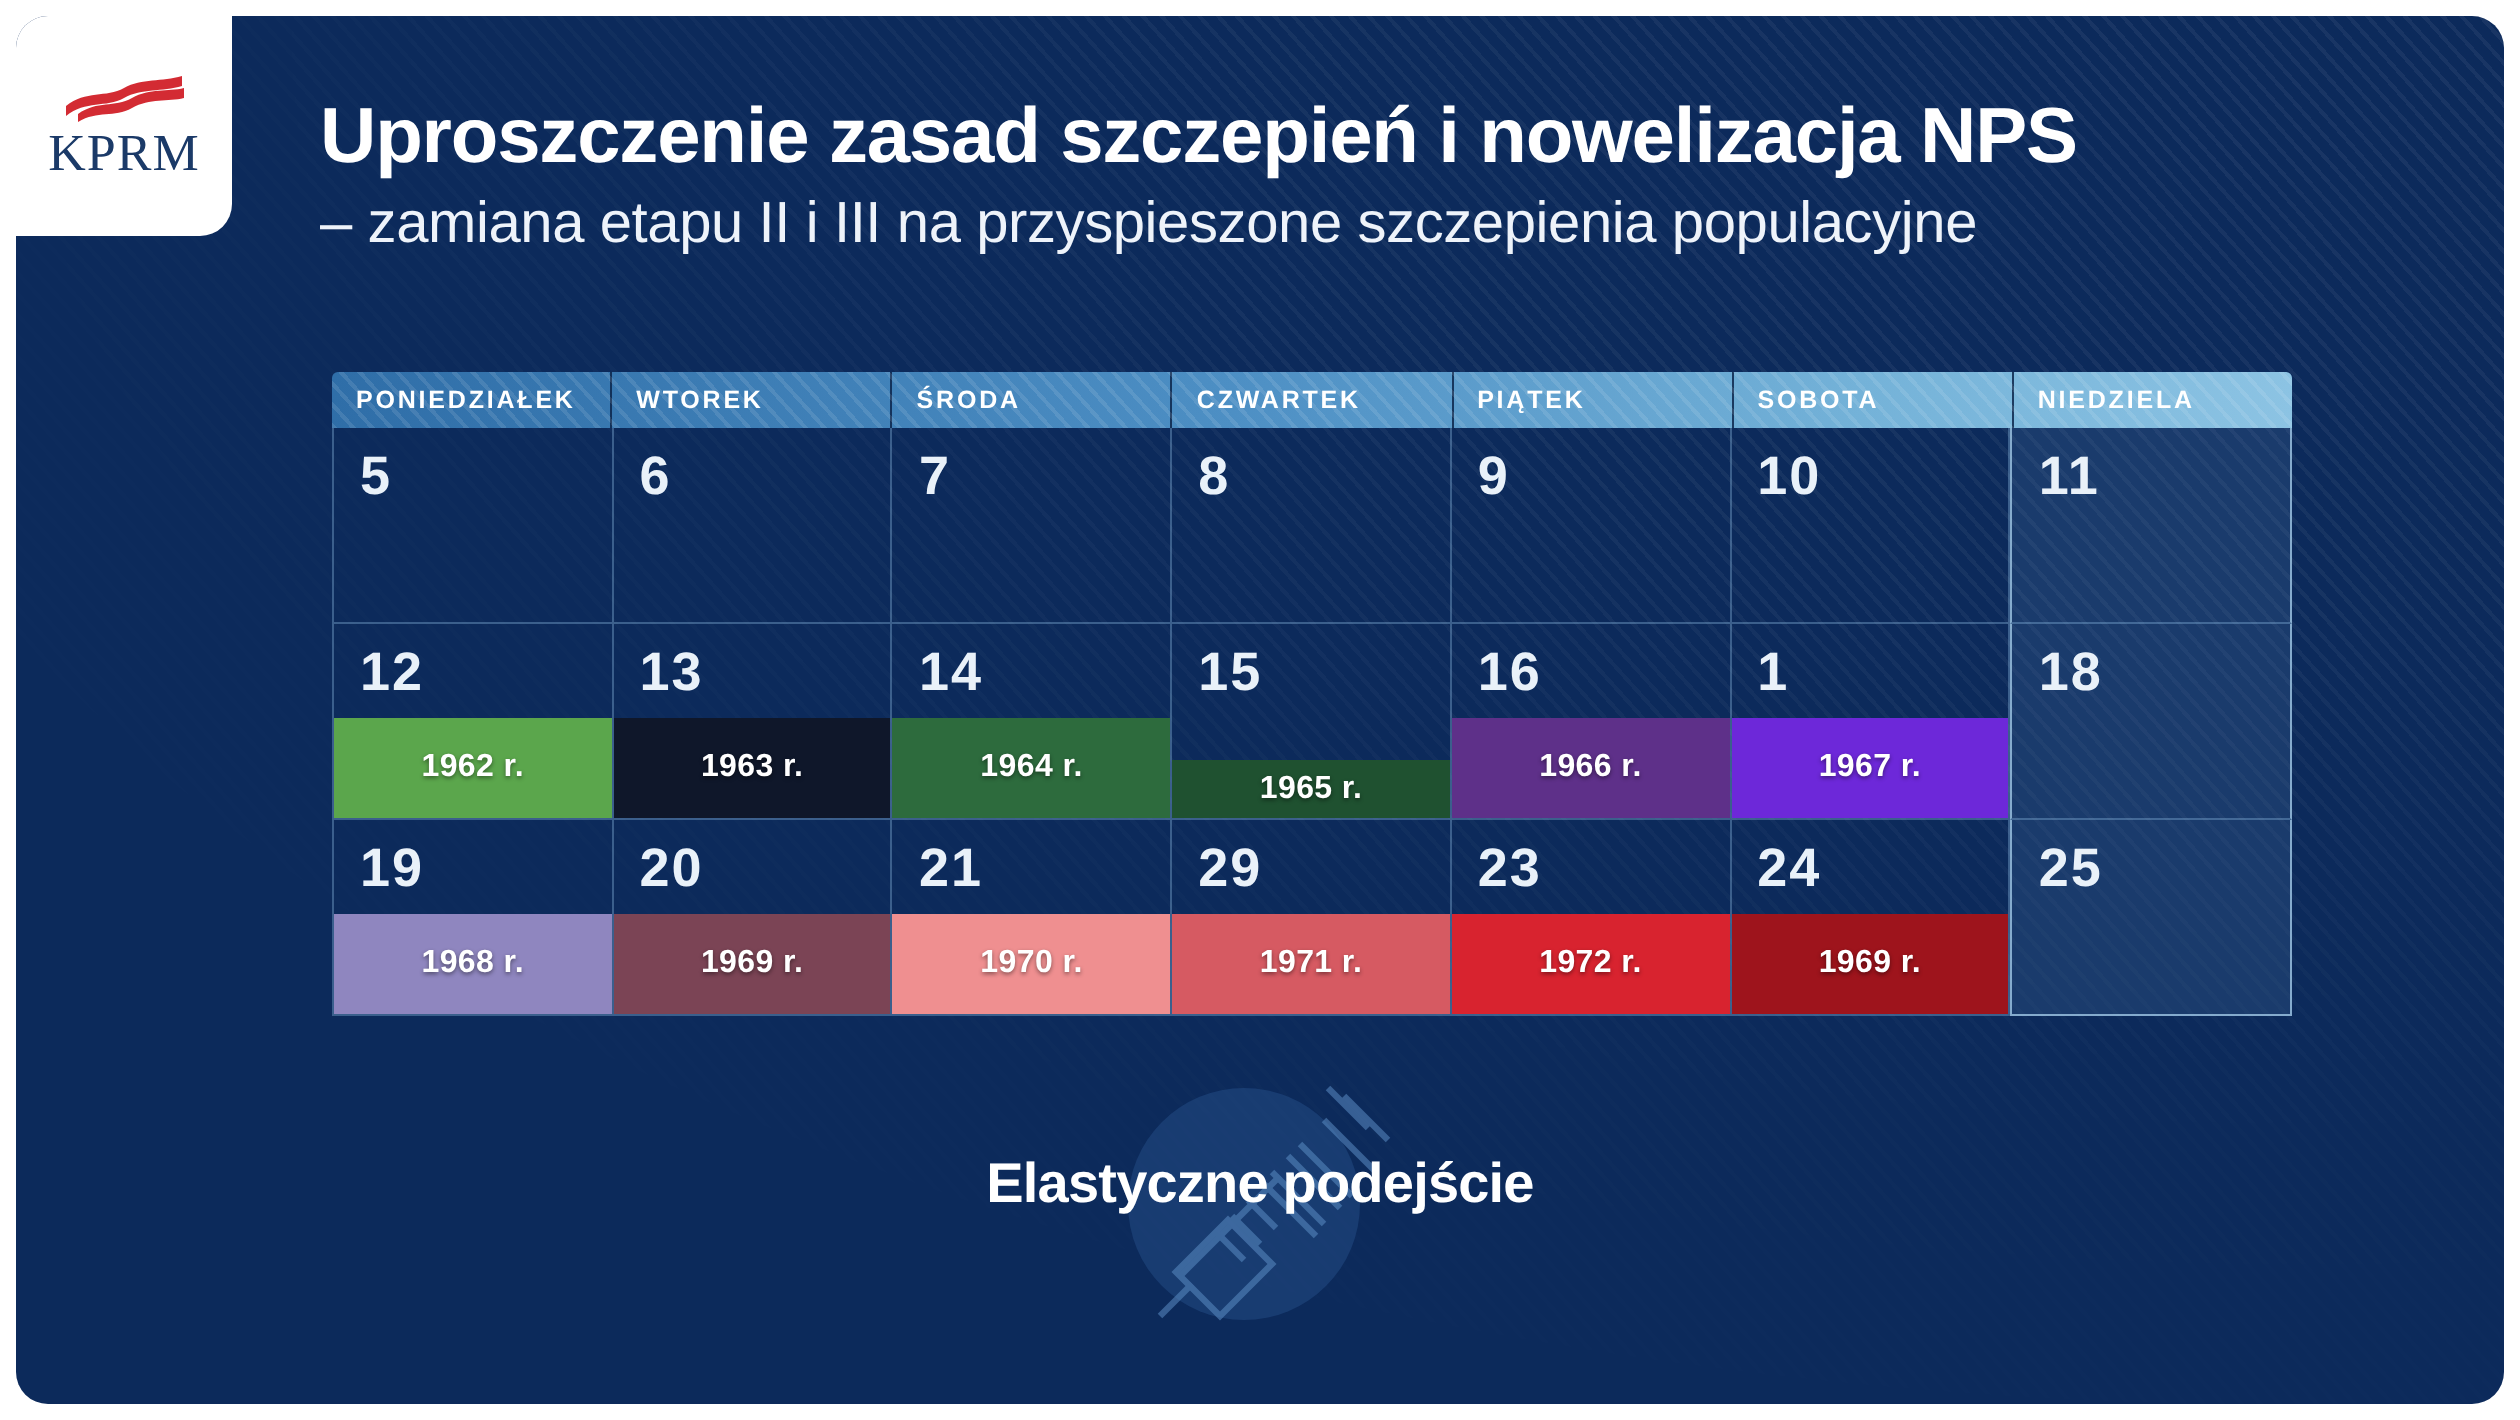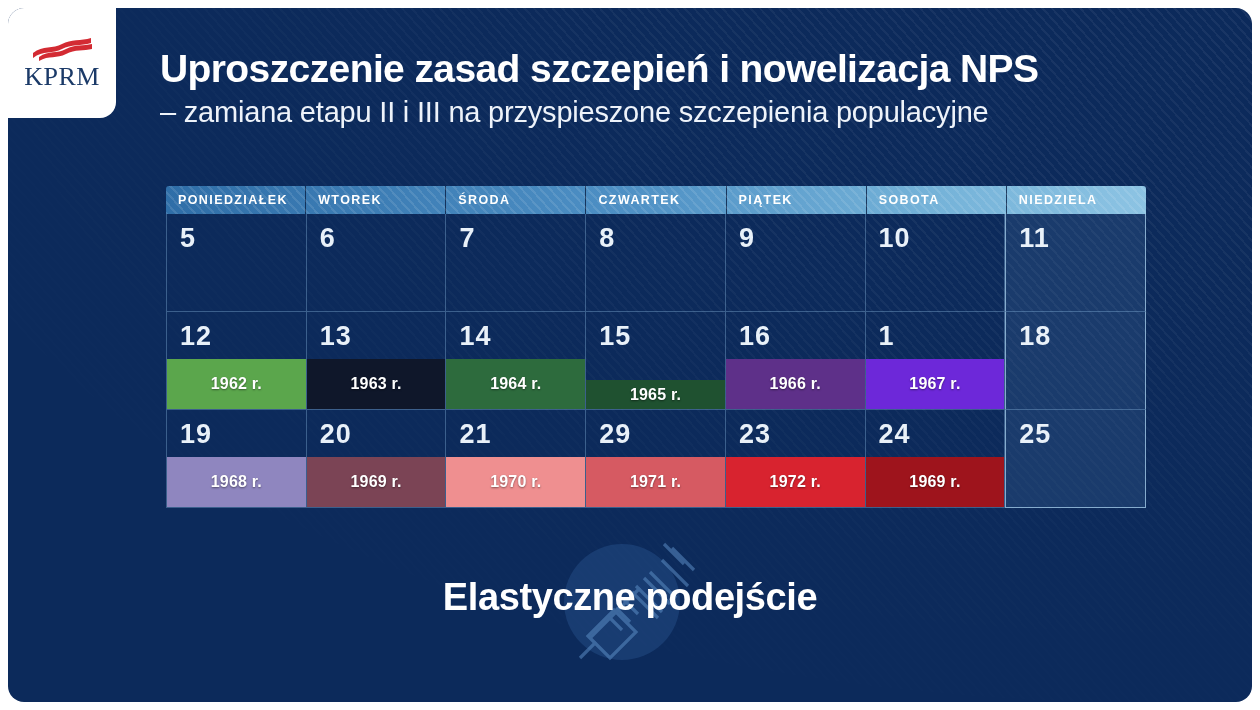--- a/index.html
+++ b/index.html
@@ -205,21 +205,21 @@
 
   
   #bottom-line {
     position: absolute;
     left: 0;
     right: 0;
     top: 568px;
     text-align: center;
     z-index: 5;
     color: #ffffff;
-    font-size: 38px;
+    font-size: 28px;
     font-weight: 800;
     letter-spacing: -0.4px;
   }
 </style>
 </head>
 <body>
 
 <div id="slide">
   <div id="panel">
 

